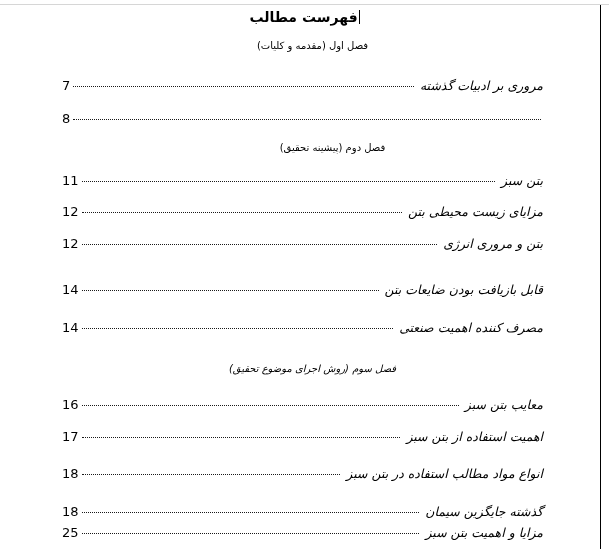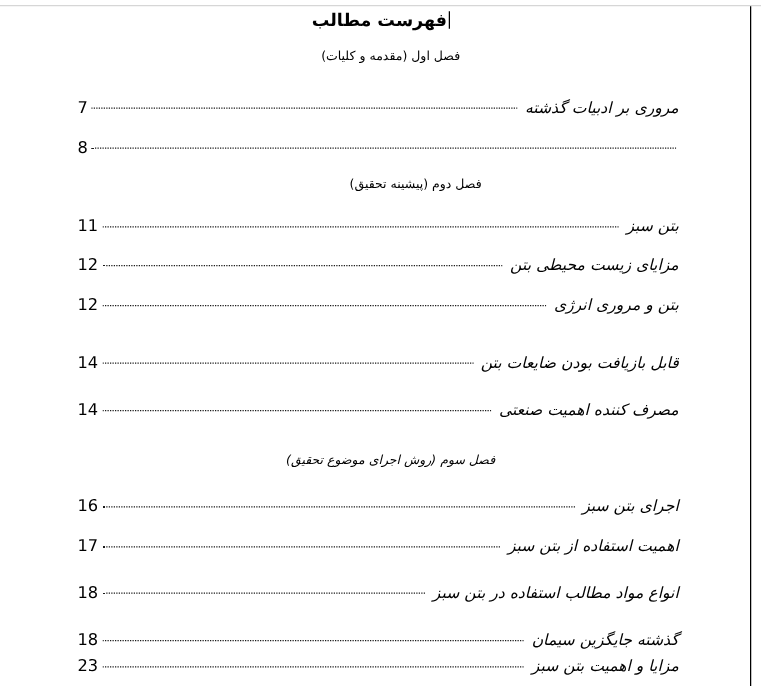--- a/index.html
+++ b/index.html
@@ -184,21 +184,21 @@
     <span class="toc-title">مصرف کننده اهمیت صنعتی</span>
     <span class="toc-leader"></span>
     <span class="toc-page">14</span>
   </div>
 
   <div class="chapter-heading" style="top:361px;font-style:italic;">
     <span class="ch-inner">فصل سوم (روش اجرای موضوع تحقیق)</span>
   </div>
 
   <div class="toc-entry" style="top:396px;">
-    <span class="toc-title">اجرای بتن سبز</span>
+    <span class="toc-title">معایب بتن سبز</span>
     <span class="toc-leader"></span>
     <span class="toc-page">16</span>
   </div>
 
   <div class="toc-entry" style="top:428px;">
     <span class="toc-title">اهمیت استفاده از بتن سبز</span>
     <span class="toc-leader"></span>
     <span class="toc-page">17</span>
   </div>
 
@@ -210,16 +210,16 @@
 
   <div class="toc-entry" style="top:503px;">
     <span class="toc-title">گذشته جایگزین سیمان</span>
     <span class="toc-leader"></span>
     <span class="toc-page">18</span>
   </div>
 
   <div class="toc-entry" style="top:524px;">
     <span class="toc-title">مزایا و اهمیت بتن سبز</span>
     <span class="toc-leader"></span>
-    <span class="toc-page">23</span>
+    <span class="toc-page">25</span>
   </div>
 
 </div>
 
 </body></html>

